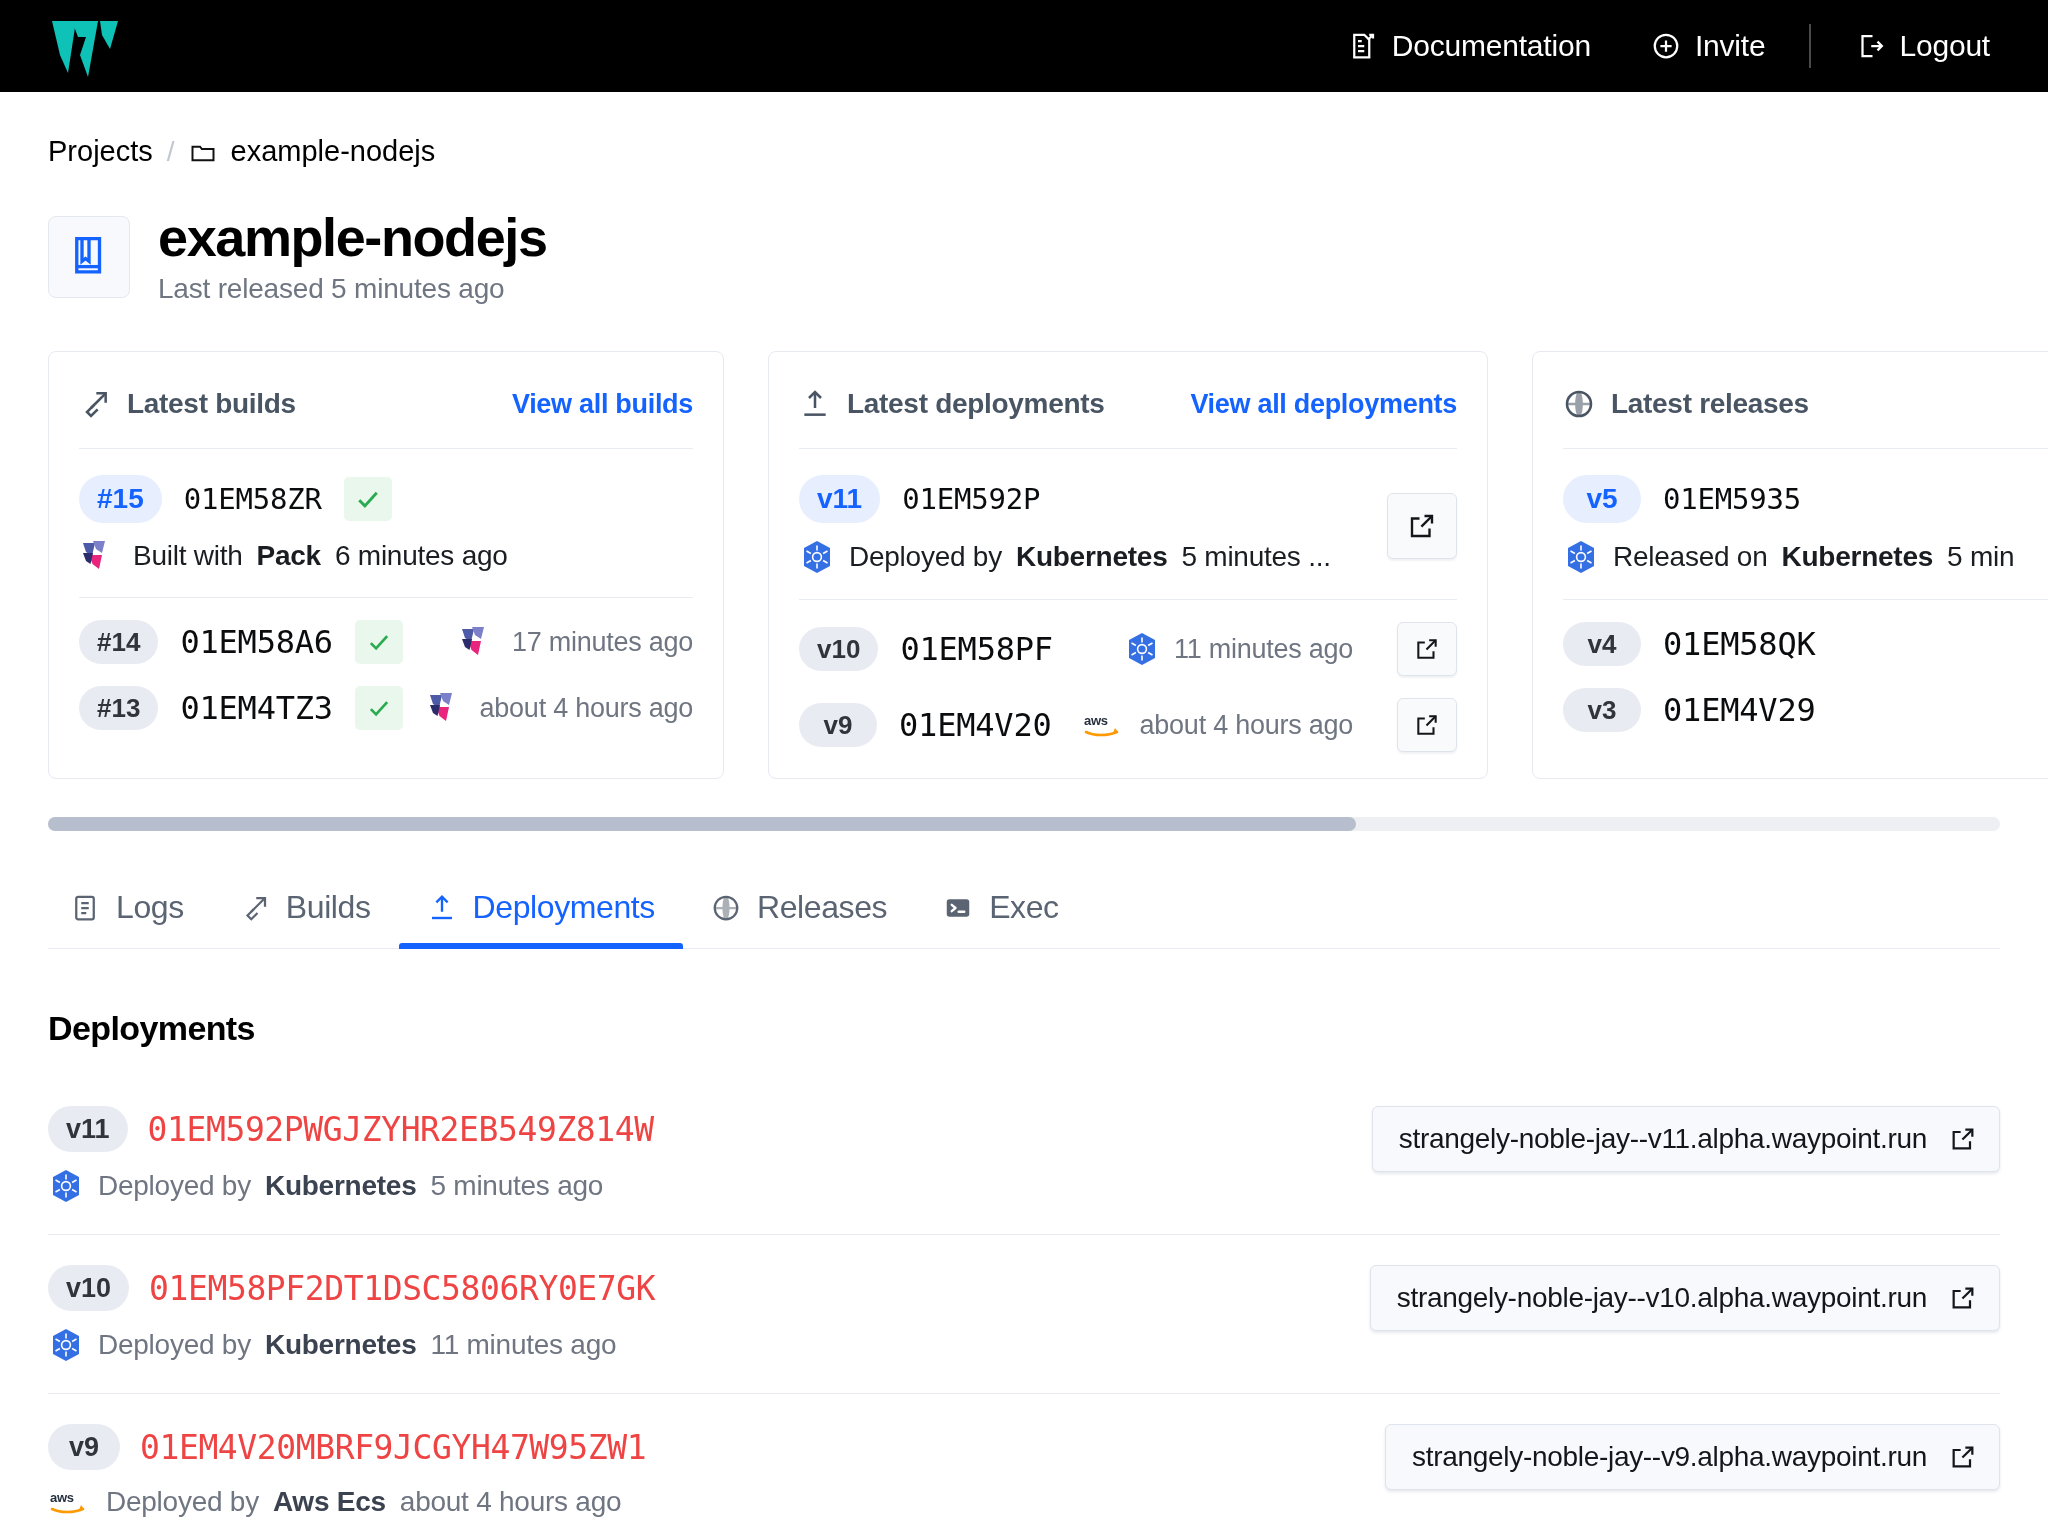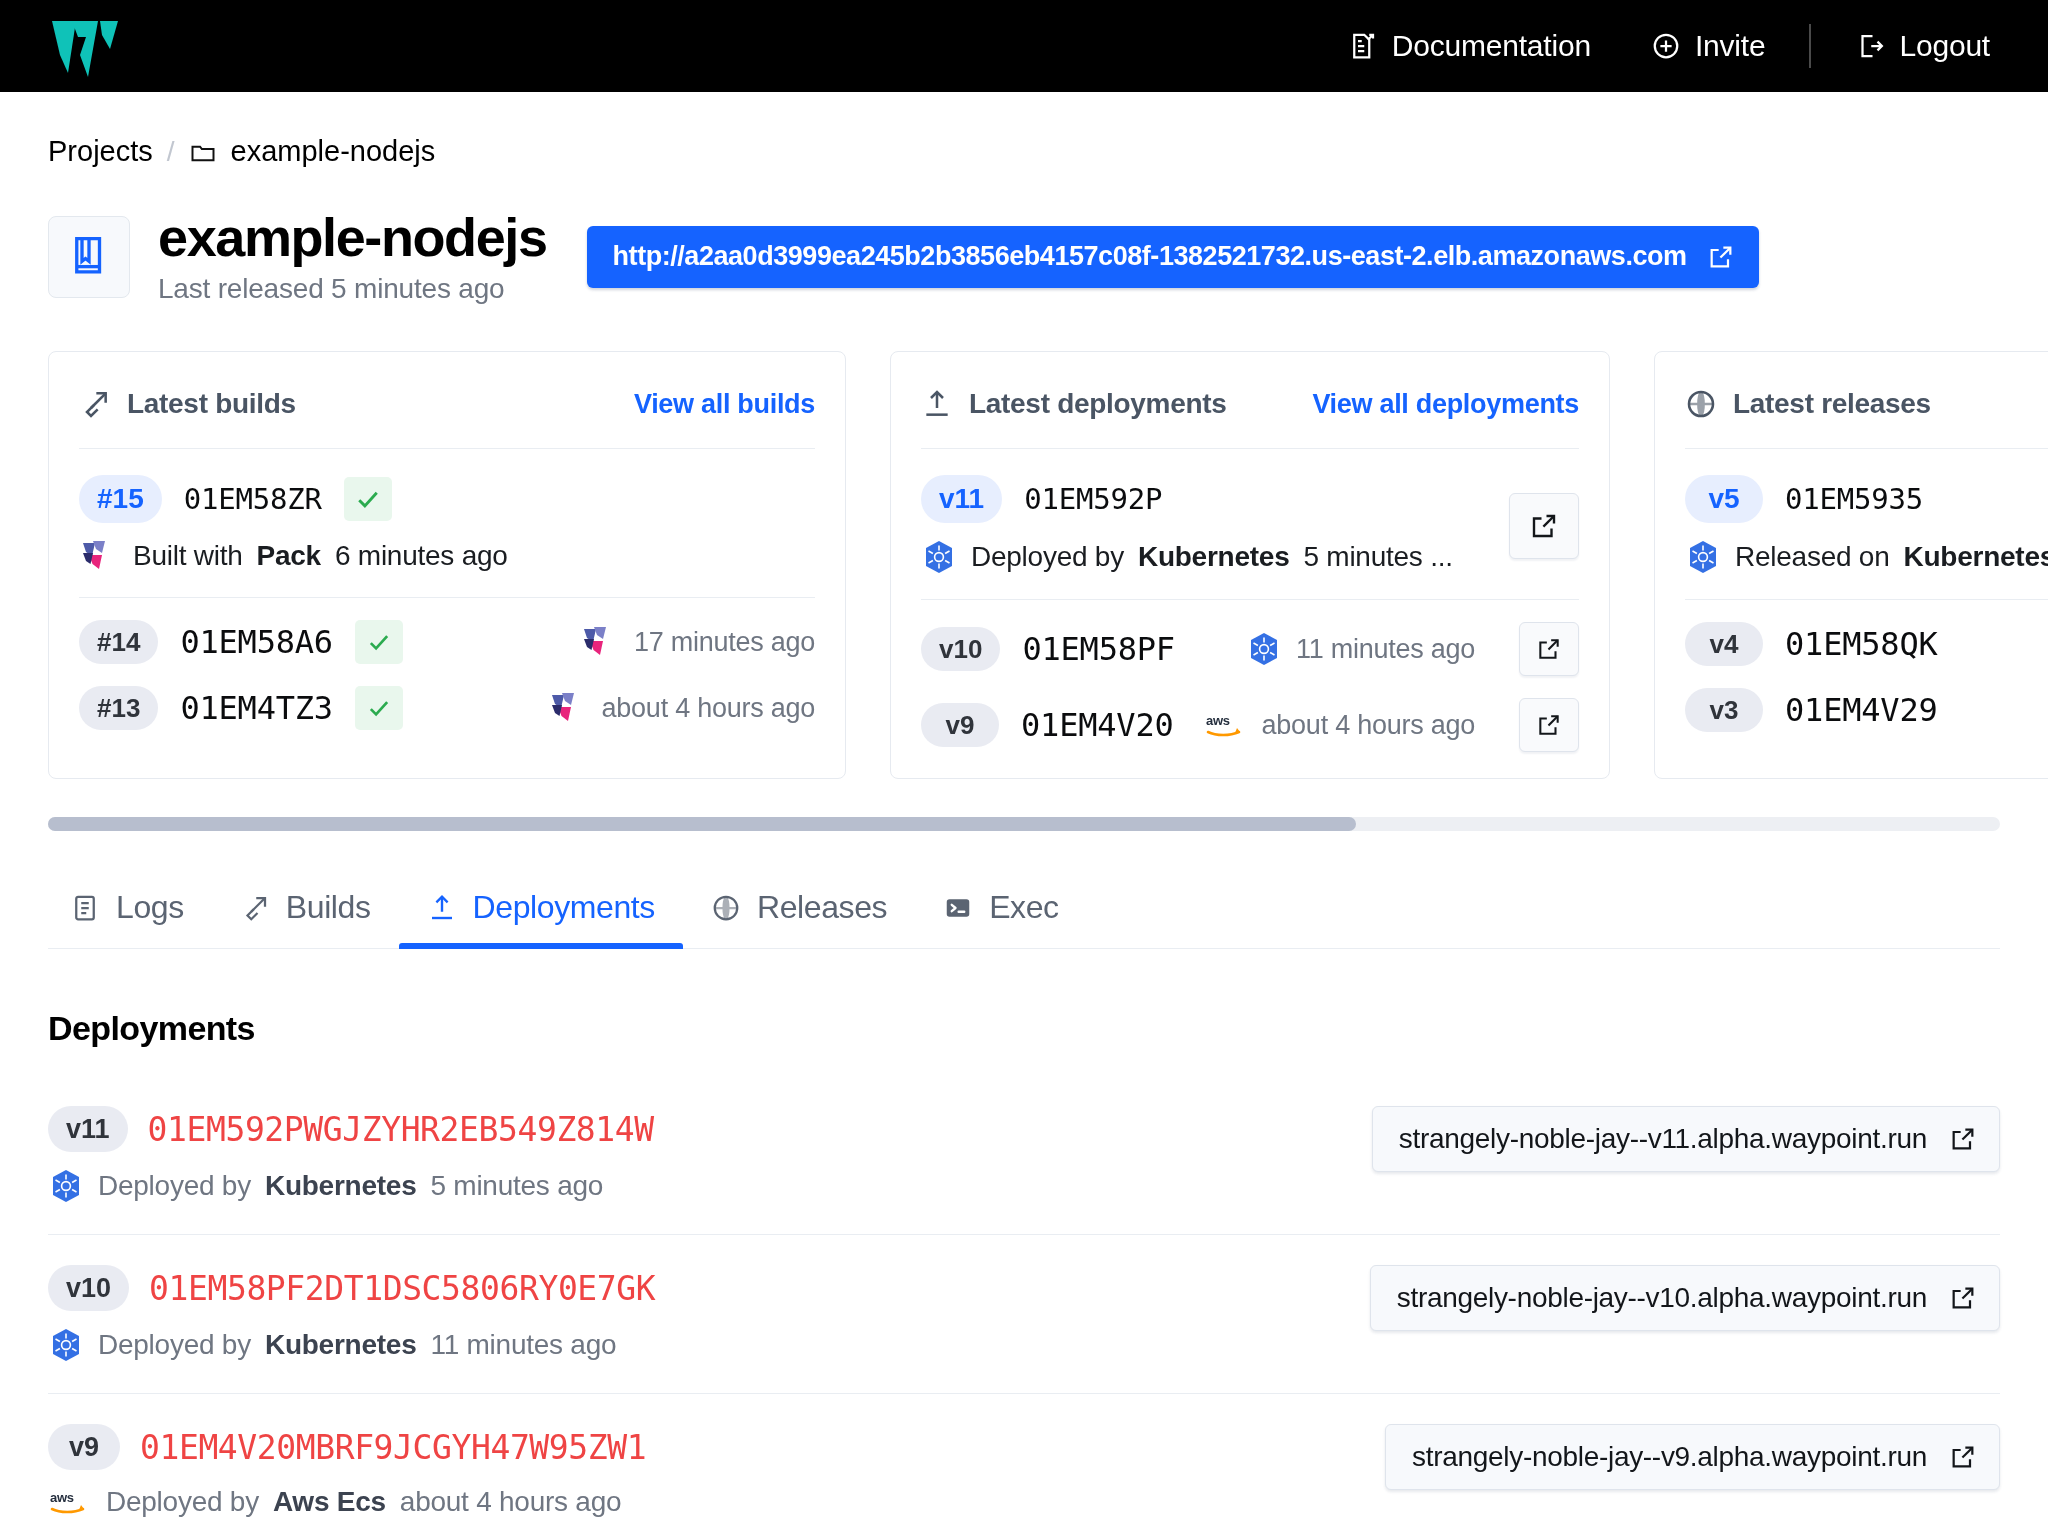--- a/index.html
+++ b/index.html
@@ -115,21 +115,21 @@
     margin-top: 46px;
     width: 2230px; 
   }
   .card {
     background: #fff;
     border: 1px solid #e6eaf0;
     border-radius: 8px;
     flex: none;
     padding: 30px 30px 26px 30px;
   }
-  .card.builds { width: 798px; }
+  .card.builds { width: 676px; }
   .card.deploys { width: 720px; }
   .card.releases { width: 710px; }
 
   .card-head {
     display: flex; align-items: center;
     height: 44px;
   }
   .card-head-left { display: flex; align-items: center; gap: 16px; }
   .card-title {
     font-size: 28px; font-weight: 700; color: #4a5564; letter-spacing: -0.3px;
@@ -356,28 +356,20 @@
     <div class="proj-icon-box">
       <svg width="42" height="46" viewBox="0 0 24 26" fill="none" stroke="#1563ff" stroke-width="1.9">
         <path d="M5 2.5h13v19H5z"></path>
         <path d="M8 2.5v13l2-1.6 2 1.6V2.5"></path>
         <path d="M5 18.5h13"></path>
       </svg>
     </div>
     <div class="proj-titles">
       <div class="proj-title">example-nodejs</div>
       <div class="proj-sub">Last released 5 minutes ago</div>
-    </div>
-    <div class="url-btn">
-      <span>http://a2aa0d3999ea245b2b3856eb4157c08f-1382521732.us-east-2.elb.amazonaws.com</span>
-      <svg width="28" height="28" viewBox="0 0 24 24" fill="none" stroke="#ffffff" stroke-width="1.9">
-        <path d="M14 4h6v6"></path>
-          <path d="M20 4l-8.5 8.5"></path>
-          <path d="M18 14v6H4V6h6"></path>
-      </svg>
     </div>
   </div>
 
   <div class="cards-row">
 
     <div class="card builds">
       <div class="card-head">
         <div class="card-head-left">
           <svg width="32" height="32" viewBox="0 0 24 24" fill="none" stroke="#4a5564" stroke-width="1.9">
             <path d="M13 4h7v7"></path>

